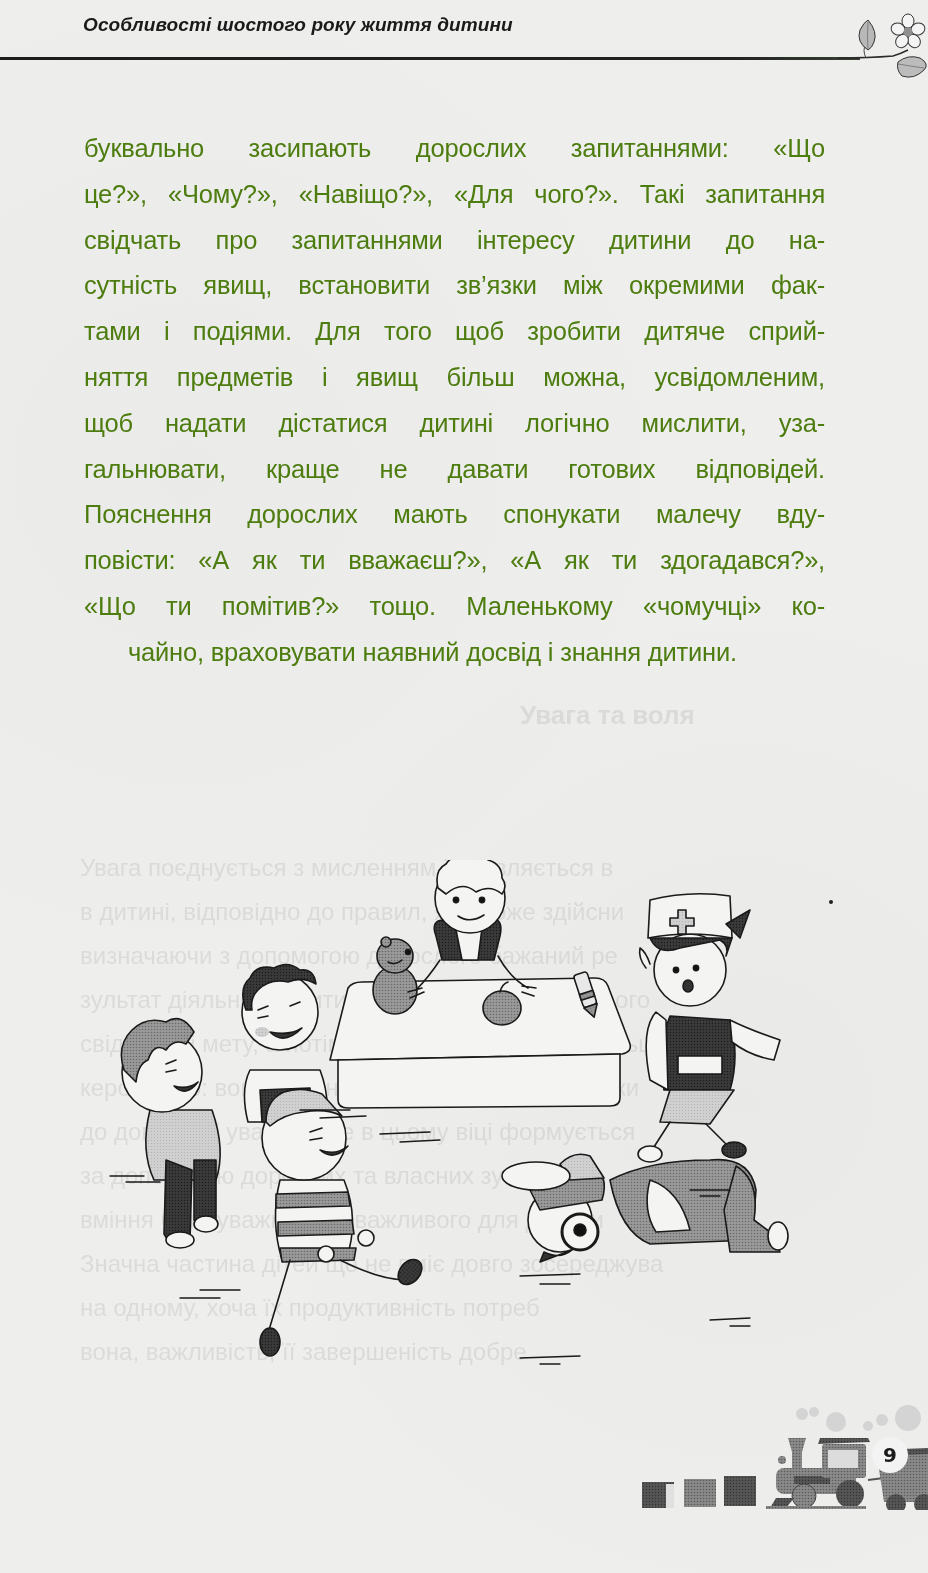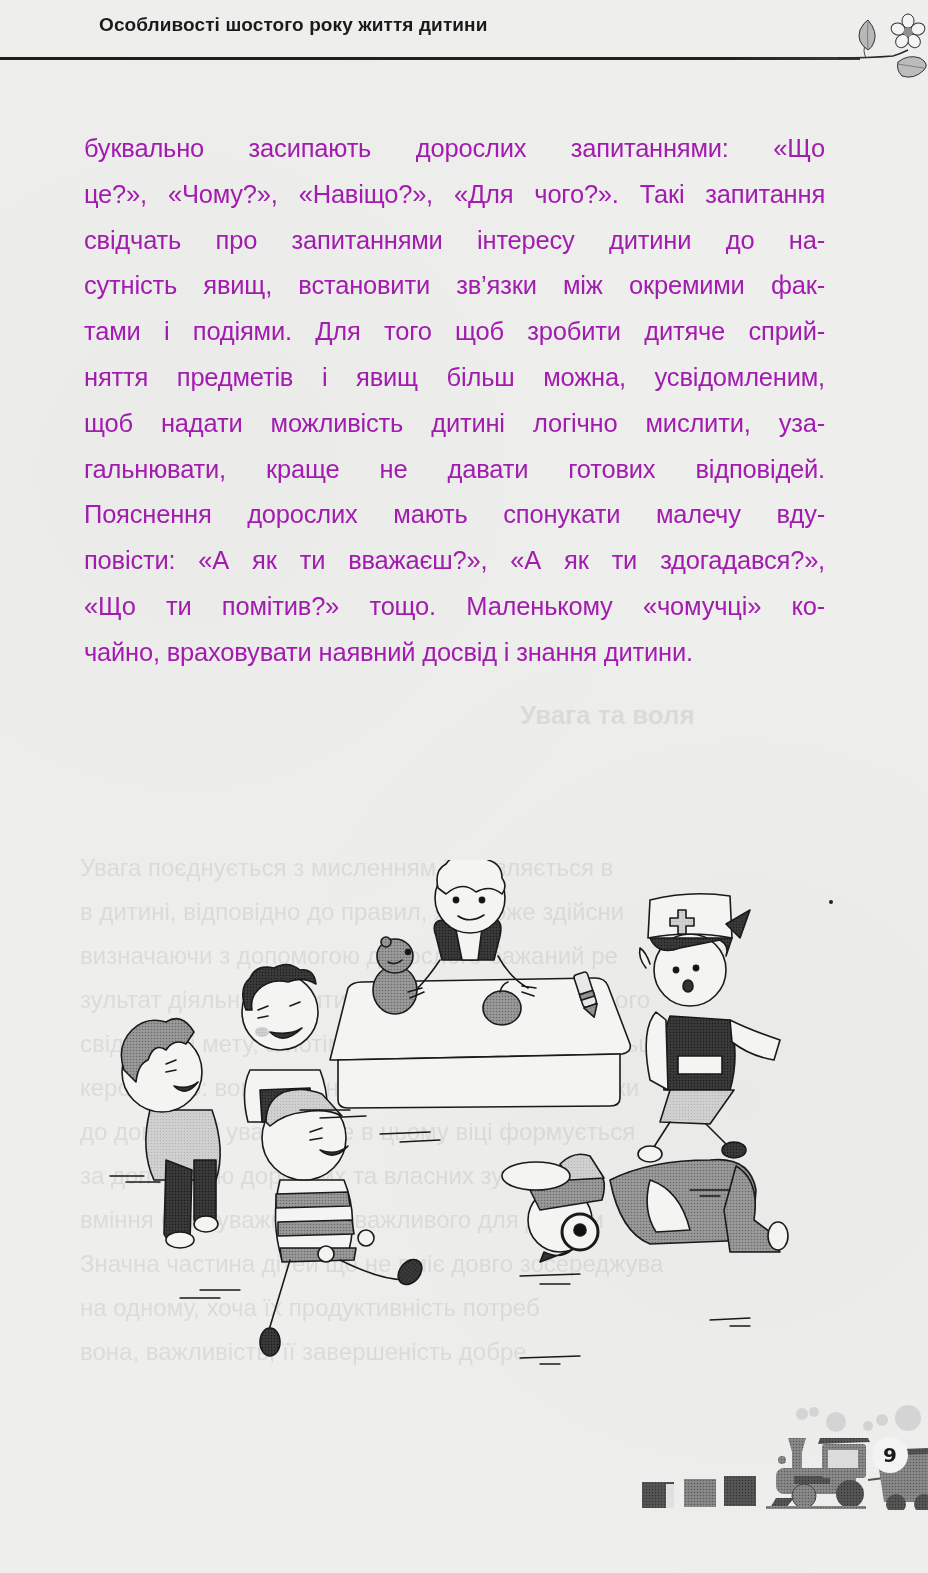--- a/index.html
+++ b/index.html
@@ -12,38 +12,37 @@
   .paper-noise {
     position: absolute; inset: 0;
     background:
       radial-gradient(circle at 20% 30%, rgba(0,0,0,0.015), transparent 40%),
       radial-gradient(circle at 80% 70%, rgba(0,0,0,0.02), transparent 40%);
     pointer-events: none;
   }
   .header { position: absolute; left: 0; top: 0; width: 928px; height: 80px; }
   .running-title {
     position: absolute; left: 83px; top: 14px;
-    font-weight: bold; font-size: 19px; letter-spacing: 0.1px;
+    font-style: italic; font-weight: bold; font-size: 19px; letter-spacing: 0.1px;
     color: #1a1a1a;
-    margin-left: 16px;
   }
   .header-rule {
     position: absolute; left: 0; top: 57px; width: 860px; height: 3px;
     background: linear-gradient(90deg, #1d1d1d 0%, #222 85%, #354030 100%);
   }
   .flower-ornament { position: absolute; left: 838px; top: 10px; width: 90px; height: 70px; }
 
   .body-text {
     position: absolute; left: 84px; top: 126px; width: 741px;
     font-family: "Liberation Sans", sans-serif;
-    font-size: 25.5px; line-height: 45.8px; color: #a21caf;
+    font-size: 25.5px; line-height: 45.8px; color: #4d7c0f;
     letter-spacing: -0.2px;
   }
   .line { display: block; white-space: nowrap; text-align: justify; text-align-last: justify; height: 45.8px; }
-  .line.last { text-align-last: left; }
+  .line.last { text-align-last: left; margin-left: 44px; }
 
   .bleed {
     position: absolute; left: 80px; width: 745px;
     font-size: 24px; line-height: 44px; color: rgba(60,60,60,0.10);
     white-space: nowrap; overflow: hidden;
   }
   .bleed-heading {
     position: absolute; left: 520px; top: 690px; font-size: 26px; font-weight: bold;
     color: rgba(60,60,60,0.10); line-height: 50px;
   }
@@ -103,21 +102,21 @@
   </svg>
 </header>
 
 <main class="body-text">
   <span class="line">буквально засипають дорослих запитаннями: «Що</span>
   <span class="line">це?», «Чому?», «Навіщо?», «Для чого?». Такі запитання</span>
   <span class="line">свідчать про запитаннями інтересу дитини до на-</span>
   <span class="line">сутність явищ, встановити зв’язки між окремими фак-</span>
   <span class="line">тами і подіями. Для того щоб зробити дитяче сприй-</span>
   <span class="line">няття предметів і явищ більш можна, усвідомленим,</span>
-  <span class="line">щоб надати можливість дитині логічно мислити, уза-</span>
+  <span class="line">щоб надати дістатися дитині логічно мислити, уза-</span>
   <span class="line">гальнювати, краще не давати готових відповідей.</span>
   <span class="line">Пояснення дорослих мають спонукати малечу вду-</span>
   <span class="line">повісти: «А як ти вважаєш?», «А як ти здогадався?»,</span>
   <span class="line">«Що ти помітив?» тощо. Маленькому «чомучці» ко-</span>
   <span class="line last">чайно, враховувати наявний досвід і знання дитини.</span>
 </main>
 
 <div class="stray-dot"></div>
 
 <svg class="illustration" viewBox="0 0 740 510">

